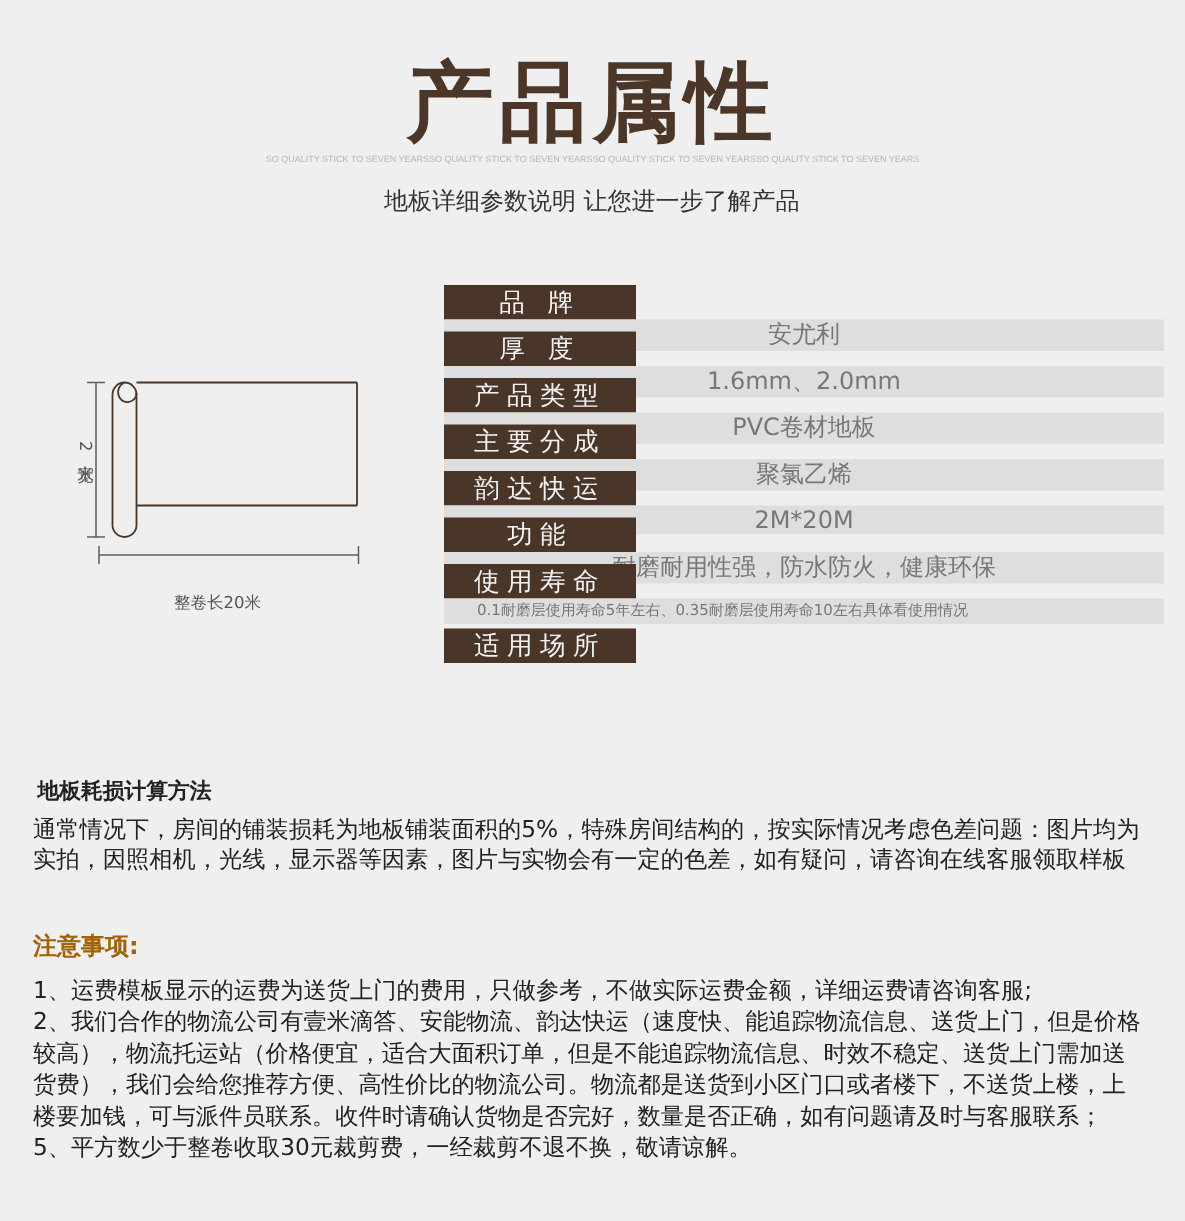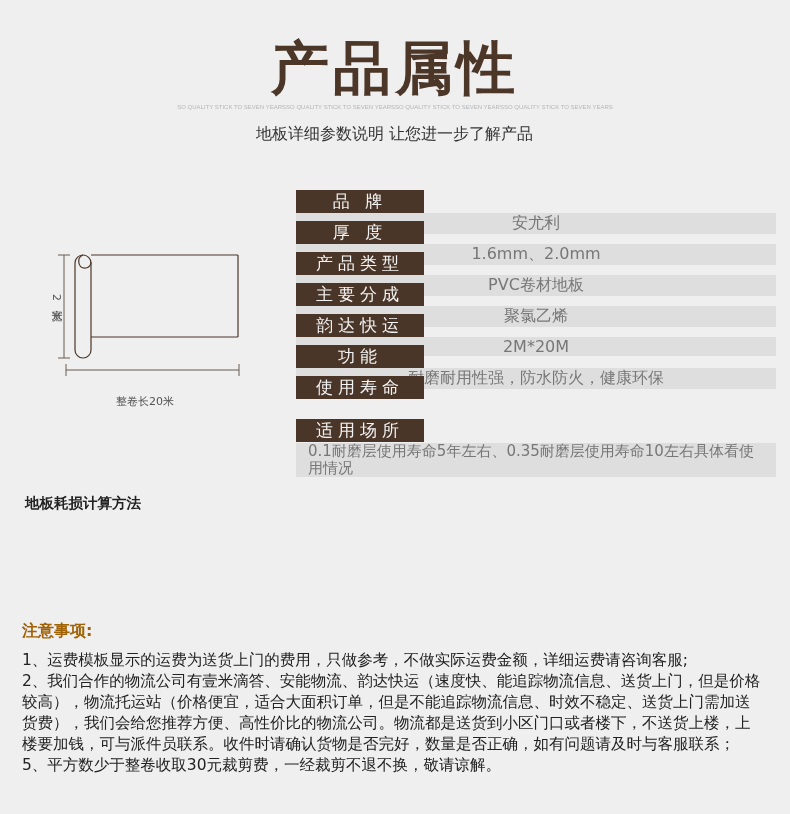--- a/index.html
+++ b/index.html
@@ -91,36 +91,35 @@
     }
     .spec-val {
       flex: 1;
       background: #dedede;
       color: #777;
       font-size: 16px;
       display: flex;
       align-items: center;
       justify-content: center;
       text-align: center;
-      padding: 0 12px;
+      padding: 0 22px;
     }
     .spec-val.small {
-      font-size: 15px;
+      font-size: 10px;
       line-height: 17px;
       justify-content: flex-start;
       text-align: left;
-      margin-top: 44px;
     }
     .h28 { height: 28px; }
     .h40 { height: 40px; }
 
     
     .loss-title {
       position: absolute;
-      left: 25px; top: 494px;
+      left: 25px; top: 518px;
       font-size: 14.5px;
       color: #222;
       font-weight: bold;
     }
     .loss-text {
       position: absolute;
       left: 22px; top: 543px;
       width: 740px;
       font-size: 15.5px;
       line-height: 20px;
@@ -201,20 +200,21 @@
     <div class="spec-row h40">
       <div class="spec-key">使用寿命</div>
       <div class="spec-val small">0.1耐磨层使用寿命5年左右、0.35耐磨层使用寿命10左右具体看使用情况</div>
     </div>
     <div class="spec-row h28">
       <div class="spec-key">适用场所</div>
     </div>
   </div>
 
   <div class="loss-title">地板耗损计算方法</div>
+  <div class="loss-text">通常情况下，房间的铺装损耗为地板铺装面积的5%，特殊房间结构的，按实际情况考虑色差问题：图片均为实拍，因照相机，光线，显示器等因素，图片与实物会有一定的色差，如有疑问，请咨询在线客服领取样板</div>
 
   <div class="notice-title">注意事项:</div>
   <div class="notice-list">
     <div>1、运费模板显示的运费为送货上门的费用，只做参考，不做实际运费金额，详细运费请咨询客服;</div>
     <div>2、我们合作的物流公司有壹米滴答、安能物流、韵达快运（速度快、能追踪物流信息、送货上门，但是价格较高），物流托运站（价格便宜，适合大面积订单，但是不能追踪物流信息、时效不稳定、送货上门需加送货费），我们会给您推荐方便、高性价比的物流公司。物流都是送货到小区门口或者楼下，不送货上楼，上楼要加钱，可与派件员联系。收件时请确认货物是否完好，数量是否正确，如有问题请及时与客服联系；</div>
     <div>5、平方数少于整卷收取30元裁剪费，一经裁剪不退不换，敬请谅解。</div>
   </div>
 
 </div>
 

